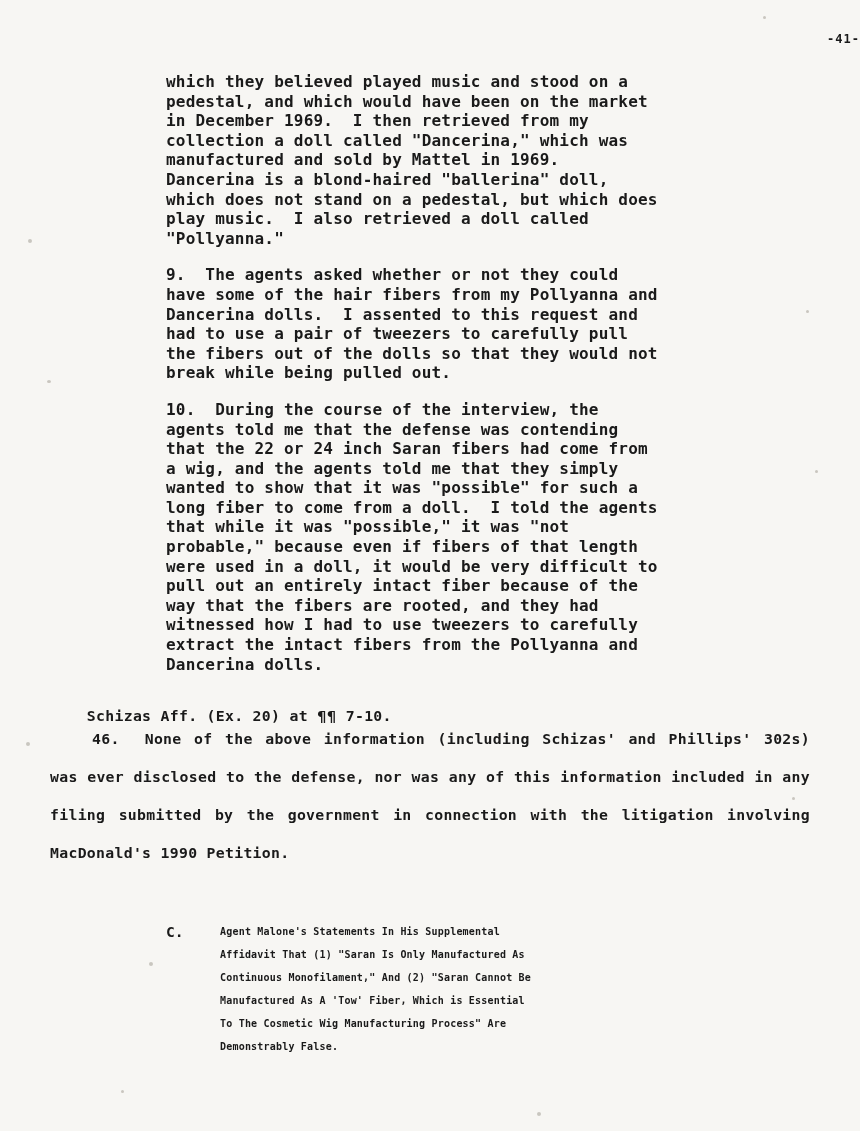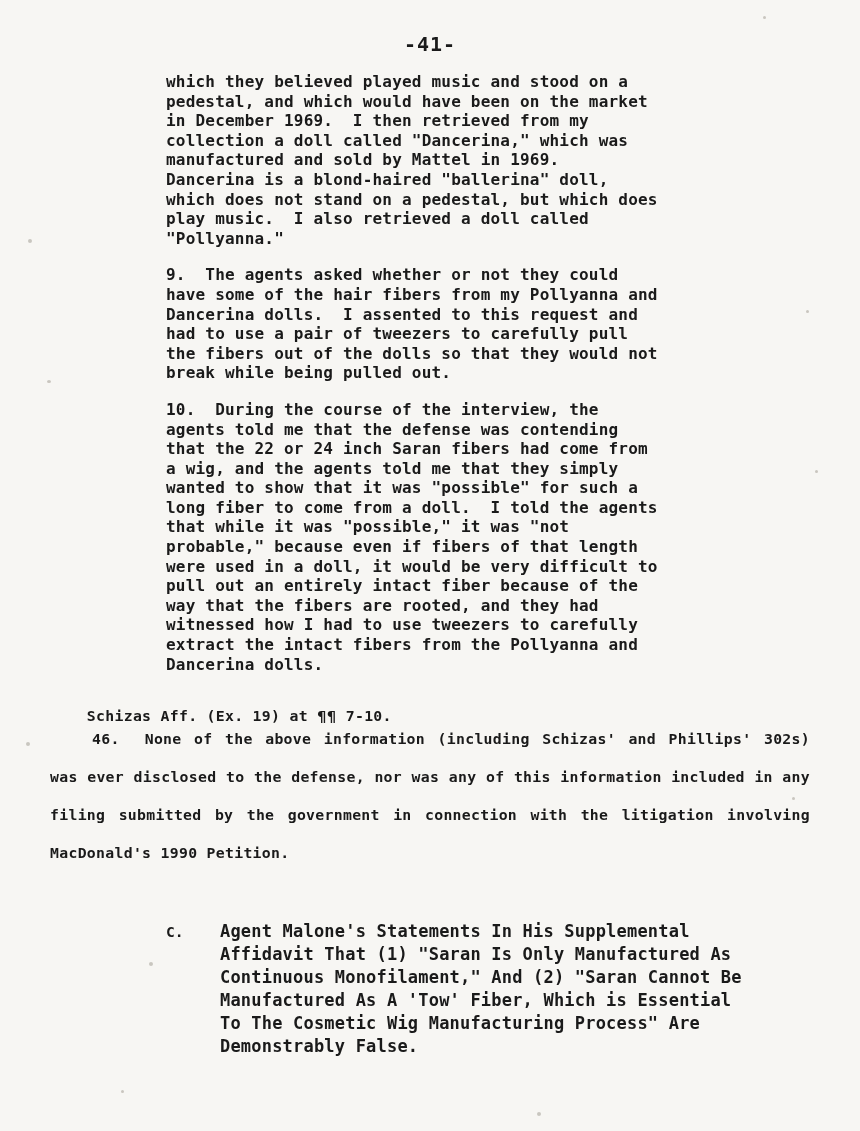--- a/index.html
+++ b/index.html
@@ -21,22 +21,22 @@
     position: absolute;
     background: #b9b5ad;
     border-radius: 50%;
     opacity: 0.75;
   }
   .page-number {
     position: absolute;
     top: 32px;
     left: 0;
     width: 860px;
-    text-align: center;
-    font-size: 20px;
+    text-align: right;
+    font-size: 12px;
     font-weight: bold;
     letter-spacing: 1px;
   }
   .indented-block {
     position: absolute;
     left: 166px;
     width: 600px;
   }
   .indented-block p {
     margin: 0 0 17px 0;
@@ -76,21 +76,21 @@
     gap: 0;
   }
   .heading-letter {
     width: 54px;
     font-size: 14.6px;
     font-weight: bold;
     line-height: 23px;
   }
   .heading-text {
     flex: 1;
-    font-size: 17px;
+    font-size: 10px;
     font-weight: bold;
     line-height: 23px;
     letter-spacing: 0.2px;
     white-space: pre-wrap;
   }
   .para-mark {
     font-family: "DejaVu Sans", sans-serif;
     font-weight: bold;
   }
 </style>
@@ -138,21 +138,21 @@
 probable," because even if fibers of that length
 were used in a doll, it would be very difficult to
 pull out an entirely intact fiber because of the
 way that the fibers are rooted, and they had
 witnessed how I had to use tweezers to carefully
 extract the intact fibers from the Pollyanna and
 Dancerina dolls.</p>
   </div>
 
   <div class="flush-line" style="top:690px;">
-    <span>Schizas Aff. (Ex. 19) at </span><span class="para-mark">¶¶</span><span> 7-10.</span>
+    <span>Schizas Aff. (Ex. 20) at </span><span class="para-mark">¶¶</span><span> 7-10.</span>
   </div>
 
   <div class="body-para" style="top:720px;">
     <span class="indent"></span><span>46.</span>&nbsp; <span>None of the above information (including Schizas' and Phillips' 302s) was ever disclosed to the defense, nor was any of this information included in any filing submitted by the government in connection with the litigation involving MacDonald's 1990 Petition.</span>
   </div>
 
   <div class="heading-block" style="top:920px;">
     <div class="heading-letter">C.</div>
     <div class="heading-text">Agent Malone's Statements In His Supplemental
 Affidavit That (1) "Saran Is Only Manufactured As

